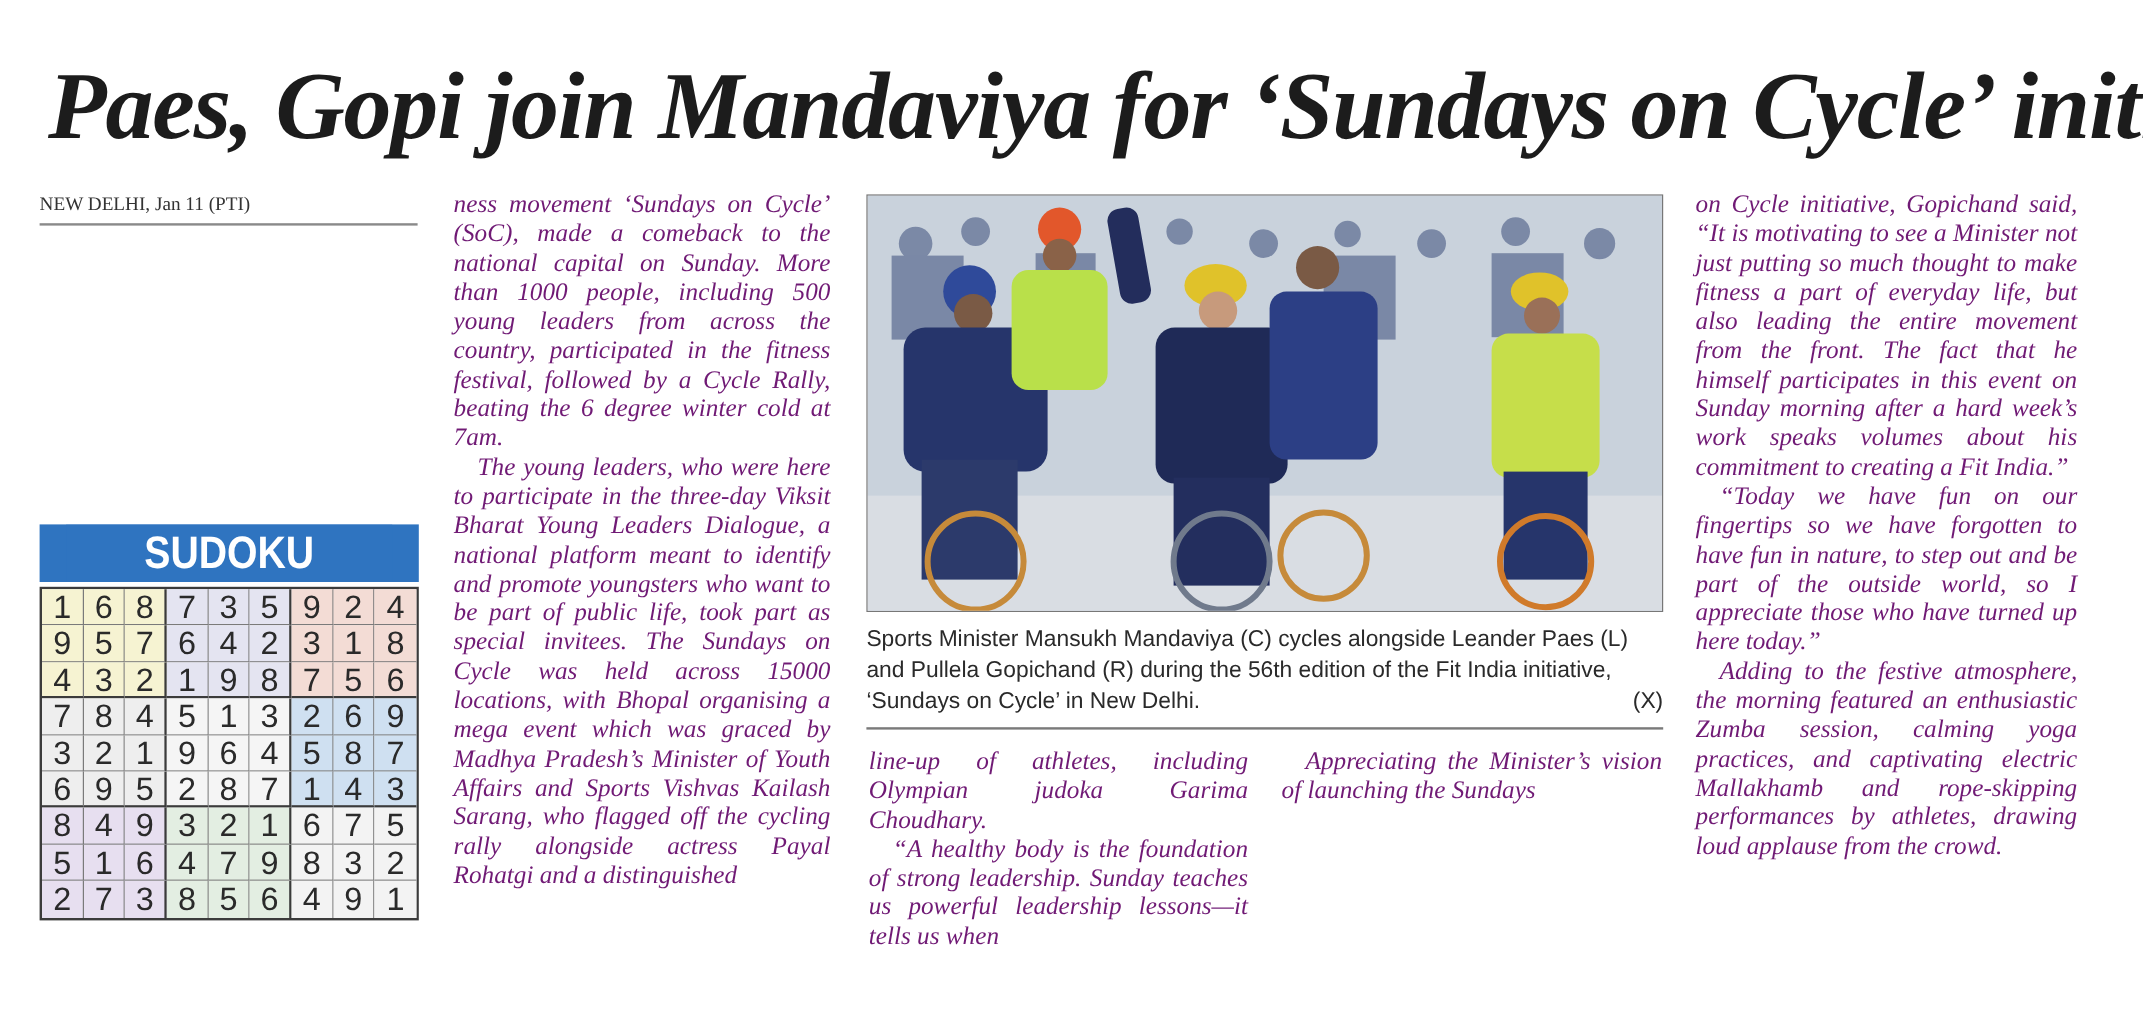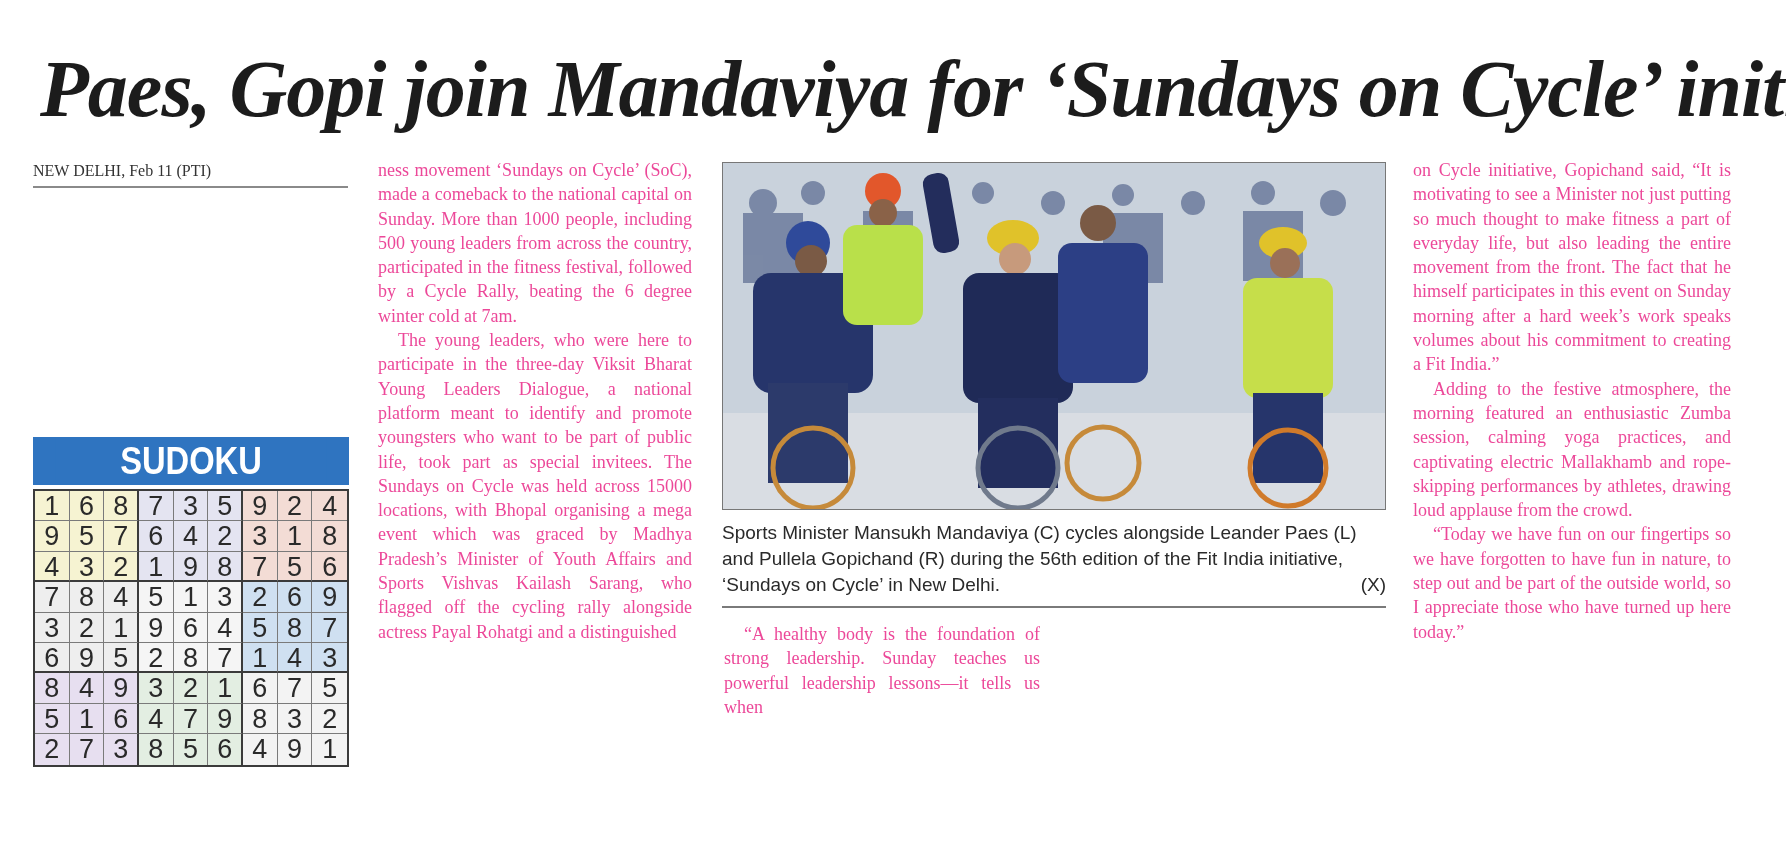--- a/index.html
+++ b/index.html
@@ -6,21 +6,21 @@
     html, body { width: 1786px; height: 852px; background: #ffffff; overflow: hidden; }
     body { position: relative; font-family: "DejaVu Serif", "Liberation Serif", serif; color: #2a2a2a; }
 
     .headline {
       position: absolute; left: 40px; top: 44px; width: 1720px;
       font-family: "Liberation Serif", "DejaVu Serif", serif;
       font-style: italic; font-size: 80px; line-height: 90px; color: #1c1c1c;
       letter-spacing: -1px; white-space: nowrap;
     }
 
-    .col { position: absolute; font-family: "Liberation Serif", serif; font-size: 18px; line-height: 24.3px; color: #ec4899; text-align: justify; }
+    .col { position: absolute; font-family: "Liberation Serif", serif; font-size: 21px; line-height: 24.3px; color: #701a75; text-align: justify; font-style: italic; }
     .col p { margin: 0; }
     .col p.indent { text-indent: 20px; }
 
     .dateline { position: absolute; left: 33px; top: 162px; width: 315px; font-family: "Liberation Serif", serif; font-size: 16px; color: #333; padding-bottom: 6px; border-bottom: 2px solid #8a8a8a; }
 
     .sudoku { position: absolute; left: 33px; top: 437px; width: 316px; }
     .sudoku-title { background: #2f74c0; color: #ffffff; font-family: "Liberation Sans", sans-serif; font-weight: bold; font-size: 38px; line-height: 48px; height: 48px; text-align: center; transform: scaleX(0.86); transform-origin: center; letter-spacing: 0px; }
     .sudoku-title-wrap { background: #2f74c0; height: 48px; overflow: hidden; }
     .sudoku-grid { display: grid; grid-template-columns: repeat(9, 1fr); border: 2px solid #3b3b3b; margin-top: 4px; }
     .cell { height: 30.4px; border-right: 1px solid #7a7a7a; border-bottom: 1px solid #7a7a7a; font-family: "Liberation Sans", sans-serif; font-size: 27px; line-height: 30px; text-align: center; color: #2a2a2a; }
@@ -29,21 +29,21 @@
 
     .photo { position: absolute; left: 722px; top: 162px; width: 664px; height: 348px; border: 1px solid #777; overflow: hidden; background: linear-gradient(180deg, #b7c4d4 0%, #d7dde4 40%, #c7cfd8 100%); }
     .caption { position: absolute; left: 722px; top: 520px; width: 664px; font-family: "Liberation Sans", sans-serif; font-size: 19px; line-height: 26px; color: #2a2a2a; padding-bottom: 8px; border-bottom: 2px solid #7a7a7a; }
     .caption .credit { float: right; }
   </style>
 </head>
 <body>
 
 <h1 class="headline">Paes, Gopi join Mandaviya for ‘Sundays on Cycle’ initiative</h1>
 
-<div class="dateline">NEW DELHI, Feb 11 (PTI)</div>
+<div class="dateline">NEW DELHI, Jan 11 (PTI)</div>
 
 <div class="col" style="left:33px; top:190px; width:315px;">
 </div>
 
 <div class="sudoku">
   <div class="sudoku-title-wrap">
       <div class="sudoku-title">SUDOKU SOLUTION</div>
     </div>
   <div class="sudoku-grid" id="sudoku-grid">
       <div class="cell" style="background: rgb(246, 243, 210);">1</div>
@@ -182,23 +182,25 @@
     <rect x="530" y="230" width="70" height="90" fill="#26356b"></rect>
     <circle cx="565" cy="305" r="38" fill="none" stroke="#d07a2a" stroke-width="5"></circle>
   </svg>
 </div>
 <div class="caption">
   <span>Sports Minister Mansukh Mandaviya (C) cycles alongside Leander Paes (L) and Pullela Gopichand (R) during the 56th edition of the Fit India initiative, ‘Sundays on Cycle’ in New Delhi.</span>
   <span class="credit">(X)</span>
 </div>
 
 <div class="col" style="left:724px; top:622px; width:316px;">
+  <p>line-up of athletes, including Olympian judoka Garima Choudhary.</p>
   <p class="indent">“A healthy body is the foundation of strong leadership. Sunday teaches us powerful leadership lessons—it tells us when</p>
 </div>
 
 <div class="col" style="left:1068px; top:622px; width:317px;">
+  <p class="indent">Appreciating the Minister’s vision of launching the Sundays</p>
 </div>
 
 <div class="col" style="left:1413px; top:158px; width:318px;">
   <p>on Cycle initiative, Gopichand said, “It is motivating to see a Minister not just putting so much thought to make fitness a part of everyday life, but also leading the entire movement from the front. The fact that he himself participates in this event on Sunday morning after a hard week’s work speaks volumes about his commitment to creating a Fit India.”</p>
+  <p class="indent">“Today we have fun on our fingertips so we have forgotten to have fun in nature, to step out and be part of the outside world, so I appreciate those who have turned up here today.”</p>
   <p class="indent">Adding to the festive atmosphere, the morning featured an enthusiastic Zumba session, calming yoga practices, and captivating electric Mallakhamb and rope-skipping performances by athletes, drawing loud applause from the crowd.</p>
-  <p class="indent">“Today we have fun on our fingertips so we have forgotten to have fun in nature, to step out and be part of the outside world, so I appreciate those who have turned up here today.”</p>
 </div>
 
 </body></html>

